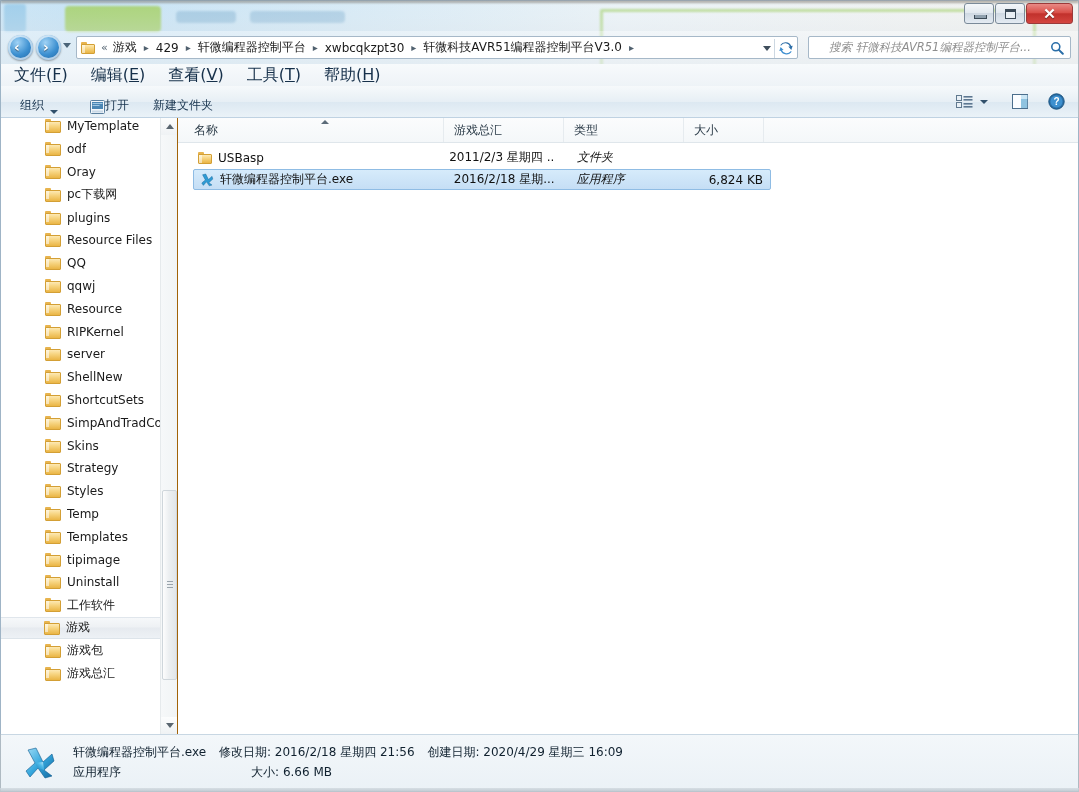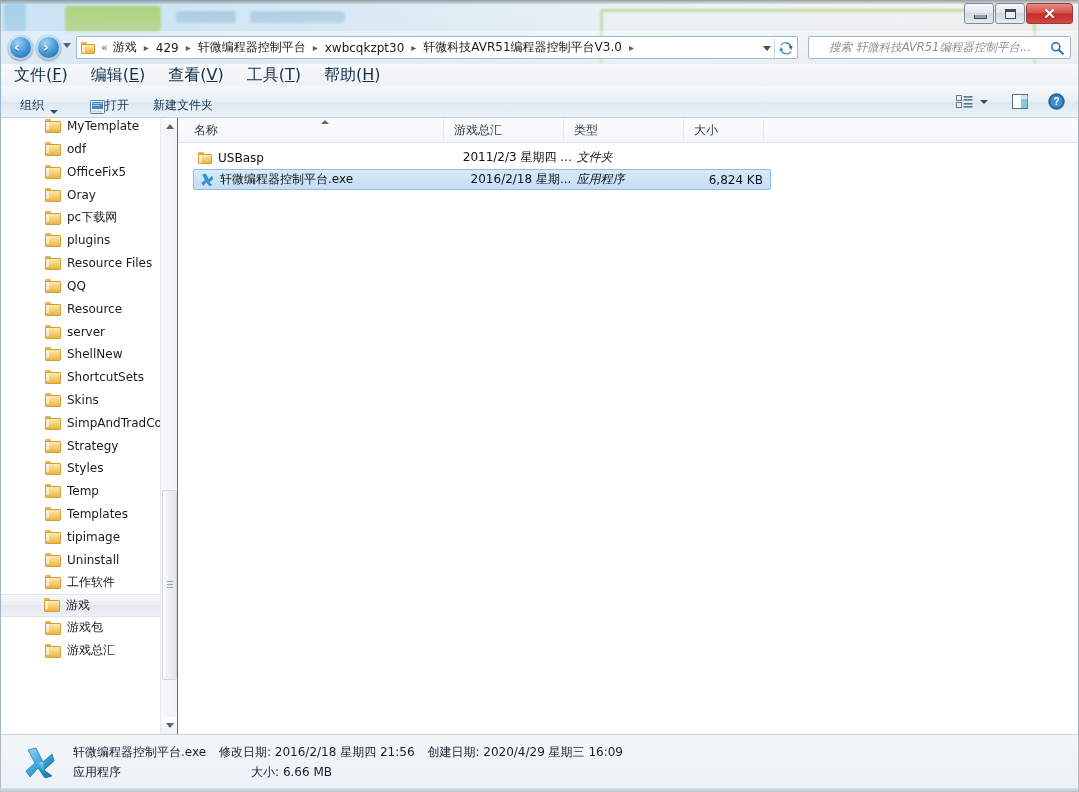--- a/index.html
+++ b/index.html
@@ -158,21 +158,21 @@
   .col{
     position:absolute;top:0;height:24px;line-height:24px;font-size:12px;color:#2a3a47;
     padding-left:10px;box-sizing:border-box;border-right:1px solid #e6ebef;cursor:pointer;
     white-space:nowrap;overflow:hidden;
   }
   #sortmark{position:absolute;left:143px;top:2px;width:0;height:0;
     border-left:4px solid transparent;border-right:4px solid transparent;border-bottom:4px solid #5b6b79;}
 
   .frow{
     position:absolute;left:15px;width:578px;height:21px;display:flex;align-items:center;
-    font-size:12px;color:#111;cursor:default;box-sizing:border-box;
+    font-size:12px;color:#111;cursor:default;box-sizing:border-box;gap:17px;
   }
   .frow.sel{
     background:#cce2f7;border:1px solid #8fbce4;border-radius:2px;
     background-image:linear-gradient(180deg,#d6ebfb 0%,#c5deF5 100%);
   }
   .fname{width:260px;display:flex;align-items:center;padding-left:5px;white-space:nowrap;overflow:hidden;}
   .fdate{width:120px;padding-left:5px;white-space:nowrap;overflow:hidden;color:#111;text-align:right;}
   .ftype{width:120px;padding-left:5px;white-space:nowrap;overflow:hidden;color:#111;font-style:italic;}
   .fsize{width:73px;padding-right:7px;text-align:right;white-space:nowrap;overflow:hidden;color:#111;}
   .fname-lbl{margin-left:6px;}
@@ -357,28 +357,20 @@
               <span class="spine"></span>
             </span>
             <span class="tree-label">odf</span>
           </div>
           <div class="tree-row">
             <span class="folder-ico big">
               <span class="tab"></span>
               <span class="body"></span>
               <span class="spine"></span>
             </span>
-            <span class="tree-label">OfficeFix5</span>
-          </div>
-          <div class="tree-row">
-            <span class="folder-ico big">
-              <span class="tab"></span>
-              <span class="body"></span>
-              <span class="spine"></span>
-            </span>
             <span class="tree-label">Oray</span>
           </div>
           <div class="tree-row">
             <span class="folder-ico big">
               <span class="tab"></span>
               <span class="body"></span>
               <span class="spine"></span>
             </span>
             <span class="tree-label">pc下载网</span>
           </div>
@@ -405,28 +397,44 @@
               <span class="spine"></span>
             </span>
             <span class="tree-label">QQ</span>
           </div>
           <div class="tree-row">
             <span class="folder-ico big">
               <span class="tab"></span>
               <span class="body"></span>
               <span class="spine"></span>
             </span>
+            <span class="tree-label">qqwj</span>
+          </div>
+          <div class="tree-row">
+            <span class="folder-ico big">
+              <span class="tab"></span>
+              <span class="body"></span>
+              <span class="spine"></span>
+            </span>
             <span class="tree-label">Resource</span>
           </div>
           <div class="tree-row">
             <span class="folder-ico big">
               <span class="tab"></span>
               <span class="body"></span>
               <span class="spine"></span>
             </span>
+            <span class="tree-label">RIPKernel</span>
+          </div>
+          <div class="tree-row">
+            <span class="folder-ico big">
+              <span class="tab"></span>
+              <span class="body"></span>
+              <span class="spine"></span>
+            </span>
             <span class="tree-label">server</span>
           </div>
           <div class="tree-row">
             <span class="folder-ico big">
               <span class="tab"></span>
               <span class="body"></span>
               <span class="spine"></span>
             </span>
             <span class="tree-label">ShellNew</span>
           </div>
@@ -437,29 +445,29 @@
               <span class="spine"></span>
             </span>
             <span class="tree-label">ShortcutSets</span>
           </div>
           <div class="tree-row">
             <span class="folder-ico big">
               <span class="tab"></span>
               <span class="body"></span>
               <span class="spine"></span>
             </span>
+            <span class="tree-label">SimpAndTradCo</span>
+          </div>
+          <div class="tree-row">
+            <span class="folder-ico big">
+              <span class="tab"></span>
+              <span class="body"></span>
+              <span class="spine"></span>
+            </span>
             <span class="tree-label">Skins</span>
-          </div>
-          <div class="tree-row">
-            <span class="folder-ico big">
-              <span class="tab"></span>
-              <span class="body"></span>
-              <span class="spine"></span>
-            </span>
-            <span class="tree-label">SimpAndTradCo</span>
           </div>
           <div class="tree-row">
             <span class="folder-ico big">
               <span class="tab"></span>
               <span class="body"></span>
               <span class="spine"></span>
             </span>
             <span class="tree-label">Strategy</span>
           </div>
           <div class="tree-row">

